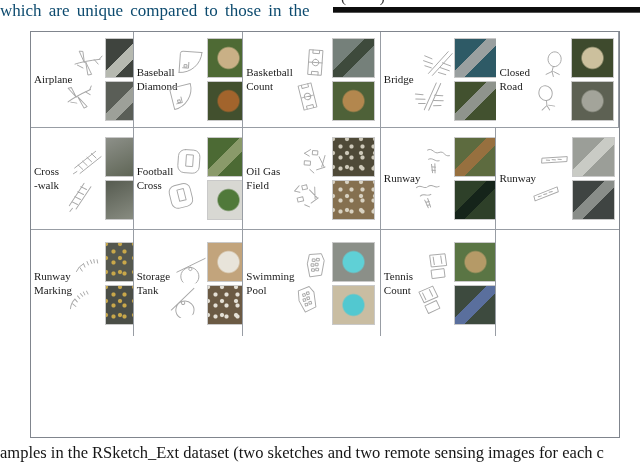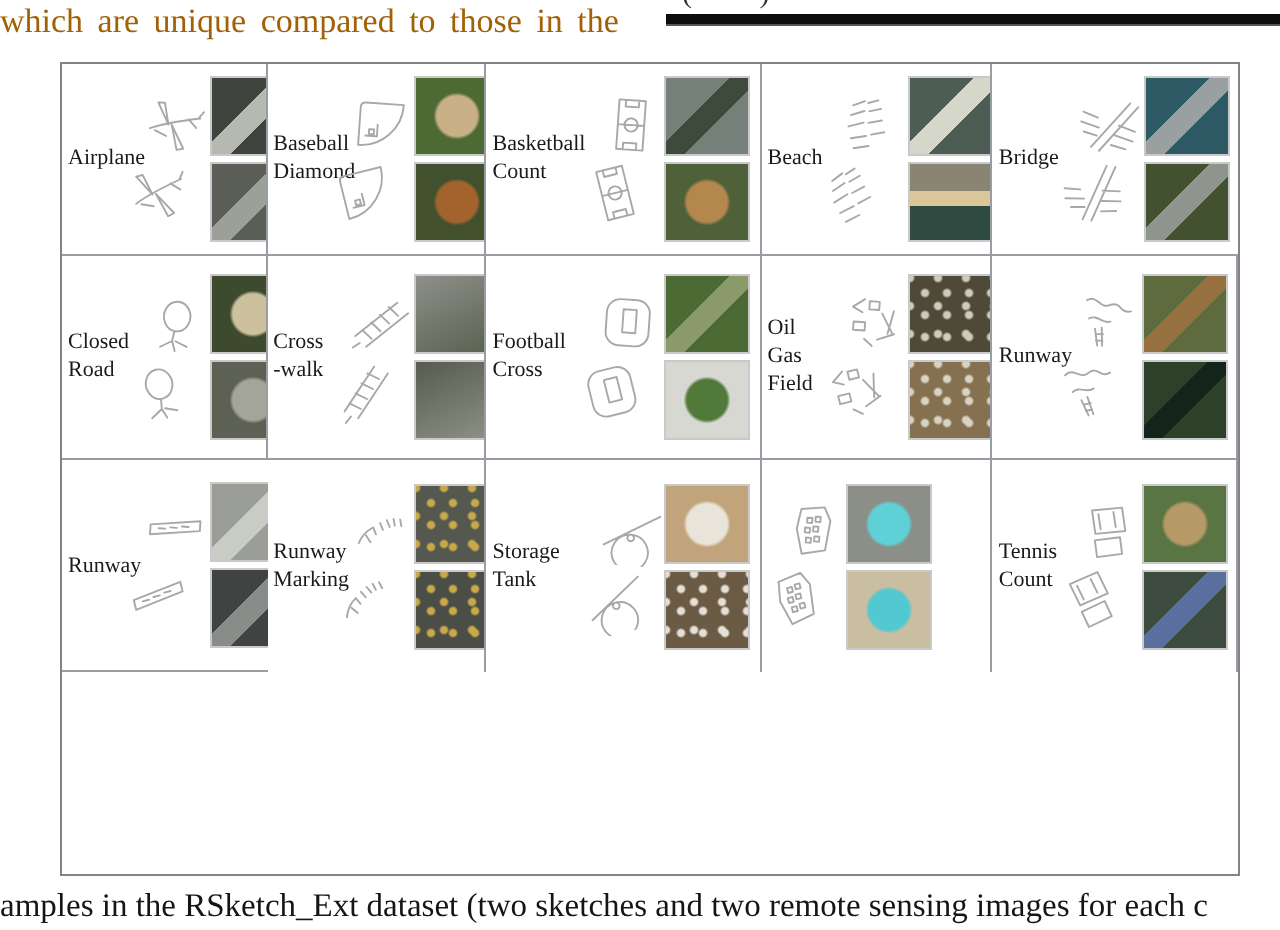--- a/index.html
+++ b/index.html
@@ -3,21 +3,21 @@
 <meta charset="utf-8">
 <style>
   html,body{margin:0;padding:0;}
   body{
     width:640px;height:465px;position:relative;background:#ffffff;
     font-family:"Liberation Serif","DejaVu Serif",serif;color:#111;
     overflow:hidden;
   }
   .top-text{
     position:absolute;left:0;top:1px;font-size:17px;word-spacing:3px;
-    white-space:nowrap;color:#a16207;
+    white-space:nowrap;color:#0c4a6e;
   }
   .artifact-clip{
     position:absolute;left:341px;top:0;width:140px;height:7px;overflow:hidden;
   }
   .artifact-clip span{
     position:absolute;top:-11px;left:0;font-size:15px;white-space:pre;color:#333;
   }
   .column-rule{
     position:absolute;left:333px;top:7px;width:307px;height:5px;background:#0d0d0d;
     border-bottom:1px solid #555;
@@ -110,35 +110,20 @@
         </svg>
         <svg viewBox="0 0 40 40" class="sketch sk2">
           <path d="M12 5 h16 v30 h-16 z M12 20 h16 M20 16 a4 4 0 1 0 0.1 0 M16 5 v4 h8 v-4 M16 35 v-4 h8 v4" fill="none" stroke="#a8a8a8" stroke-width="1.15" stroke-linecap="round" stroke-linejoin="round"></path>
         </svg>
       </div>
       <div class="photo-col">
         <div class="photo" style="background: linear-gradient(135deg, rgb(117, 128, 122) 0px, rgb(117, 128, 122) 40%, rgb(62, 74, 60) 40%, rgb(62, 74, 60) 60%, rgb(117, 128, 122) 60%, rgb(117, 128, 122) 100%);"></div>
         <div class="photo" style="background: radial-gradient(circle, rgb(179, 135, 78) 0px, rgb(179, 135, 78) 36%, rgb(78, 97, 56) 42%, rgb(78, 97, 56) 100%);"></div>
       </div>
     </div>
-    <div class="cell">
-      <div class="cat-label">Beach</div>
-      <div class="sketch-col">
-        <svg viewBox="0 0 40 40" class="sketch sk1">
-          <path d="M6 9 l7 -3 M15 7 l6 -2 M5 15 l8 -3 M16 12 l7 -2 M4 22 l9 -3 M16 19 l8 -2 M6 29 l9 -2 M18 26 l8 -2 M8 35 l9 -2" fill="none" stroke="#a8a8a8" stroke-width="1.15" stroke-linecap="round" stroke-linejoin="round"></path>
-        </svg>
-        <svg viewBox="0 0 40 40" class="sketch sk2">
-          <path d="M6 9 l7 -3 M15 7 l6 -2 M5 15 l8 -3 M16 12 l7 -2 M4 22 l9 -3 M16 19 l8 -2 M6 29 l9 -2 M18 26 l8 -2 M8 35 l9 -2" fill="none" stroke="#a8a8a8" stroke-width="1.15" stroke-linecap="round" stroke-linejoin="round"></path>
-        </svg>
-      </div>
-      <div class="photo-col">
-        <div class="photo" style="background: linear-gradient(135deg, rgb(78, 93, 83) 0px, rgb(78, 93, 83) 40%, rgb(214, 214, 202) 40%, rgb(214, 214, 202) 60%, rgb(78, 93, 83) 60%, rgb(78, 93, 83) 100%);"></div>
-        <div class="photo" style="background: linear-gradient(rgb(138, 132, 114) 0px, rgb(138, 132, 114) 36%, rgb(217, 198, 154) 36%, rgb(217, 198, 154) 55%, rgb(46, 74, 65) 55%, rgb(46, 74, 65) 100%);"></div>
-      </div>
-    </div>
     <div class="cell last-col">
       <div class="cat-label">Bridge</div>
       <div class="sketch-col">
         <svg viewBox="0 0 40 40" class="sketch sk1">
           <path d="M10 34 L32 6 M15 36 L37 8 M4 13 l9 3 M3 19 l11 3 M5 25 l8 2 M26 20 l10 3 M24 26 l11 3 M22 32 l9 2" fill="none" stroke="#a8a8a8" stroke-width="1.15" stroke-linecap="round" stroke-linejoin="round"></path>
         </svg>
         <svg viewBox="0 0 40 40" class="sketch sk2">
           <path d="M10 34 L32 6 M15 36 L37 8 M4 13 l9 3 M3 19 l11 3 M5 25 l8 2 M26 20 l10 3 M24 26 l11 3 M22 32 l9 2" fill="none" stroke="#a8a8a8" stroke-width="1.15" stroke-linecap="round" stroke-linejoin="round"></path>
         </svg>
       </div>
@@ -267,20 +252,22 @@
         <svg viewBox="0 0 40 40" class="sketch sk2">
           <path d="M20 21 a11 11 0 1 0 0.1 0 M4 28 L37 9 M20 21 a2 2 0 1 0 0.1 0" fill="none" stroke="#a8a8a8" stroke-width="1.15" stroke-linecap="round" stroke-linejoin="round"></path>
         </svg>
       </div>
       <div class="photo-col">
         <div class="photo" style="background: radial-gradient(circle, rgb(232, 228, 218) 0px, rgb(232, 228, 218) 36%, rgb(194, 164, 124) 42%, rgb(194, 164, 124) 100%);"></div>
         <div class="photo" style="background: radial-gradient(rgb(228, 224, 214) 1.5px, transparent 2.6px) 2px 3px / 11px 11px, radial-gradient(rgb(228, 224, 214) 1.5px, transparent 2.6px) 7px 8px / 14px 14px, linear-gradient(160deg, rgb(107, 90, 68), rgb(107, 90, 68)) 0px 0px / auto;"></div>
       </div>
     </div>
     <div class="cell last-row">
+      <div class="cat-label">Swimming
+Pool</div>
       <div class="sketch-col">
         <svg viewBox="0 0 40 40" class="sketch sk1">
           <path d="M12 6 L26 4 L30 12 L28 30 L14 33 L10 18 Z M16 11 h3 v3 h-3 z M21 10 h3 v3 h-3 z M15 17 h3 v3 h-3 z M20 16 h3 v3 h-3 z M16 23 h3 v3 h-3 z M21 22 h3 v3 h-3 z" fill="none" stroke="#a8a8a8" stroke-width="1.15" stroke-linecap="round" stroke-linejoin="round"></path>
         </svg>
         <svg viewBox="0 0 40 40" class="sketch sk2">
           <path d="M12 6 L26 4 L30 12 L28 30 L14 33 L10 18 Z M16 11 h3 v3 h-3 z M21 10 h3 v3 h-3 z M15 17 h3 v3 h-3 z M20 16 h3 v3 h-3 z M16 23 h3 v3 h-3 z M21 22 h3 v3 h-3 z" fill="none" stroke="#a8a8a8" stroke-width="1.15" stroke-linecap="round" stroke-linejoin="round"></path>
         </svg>
       </div>
       <div class="photo-col">
         <div class="photo" style="background: radial-gradient(circle, rgb(95, 208, 214) 0px, rgb(95, 208, 214) 36%, rgb(139, 143, 136) 42%, rgb(139, 143, 136) 100%);"></div>

